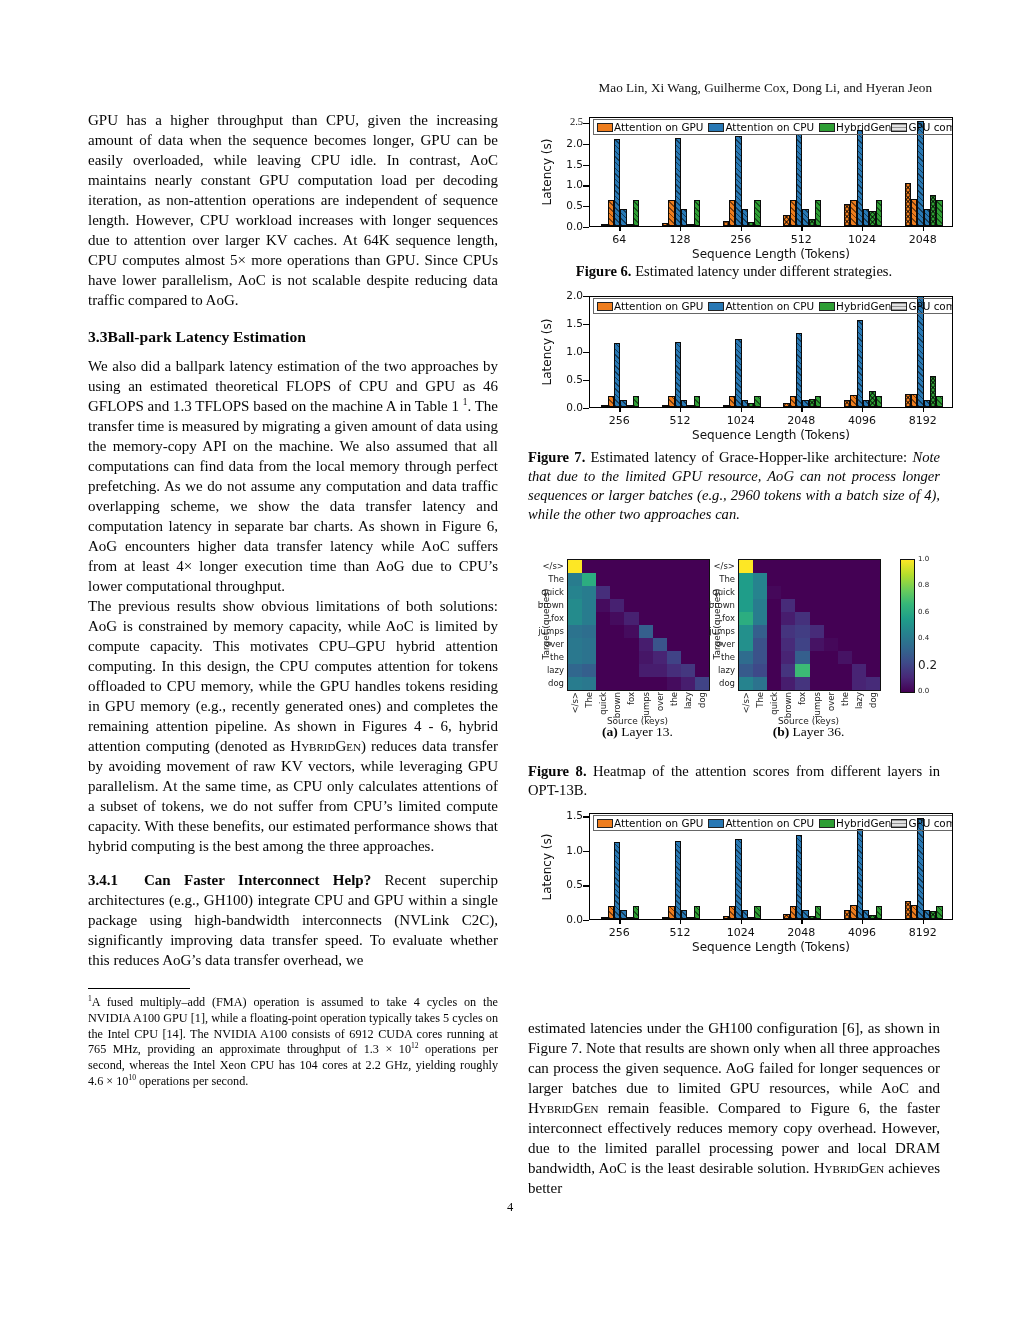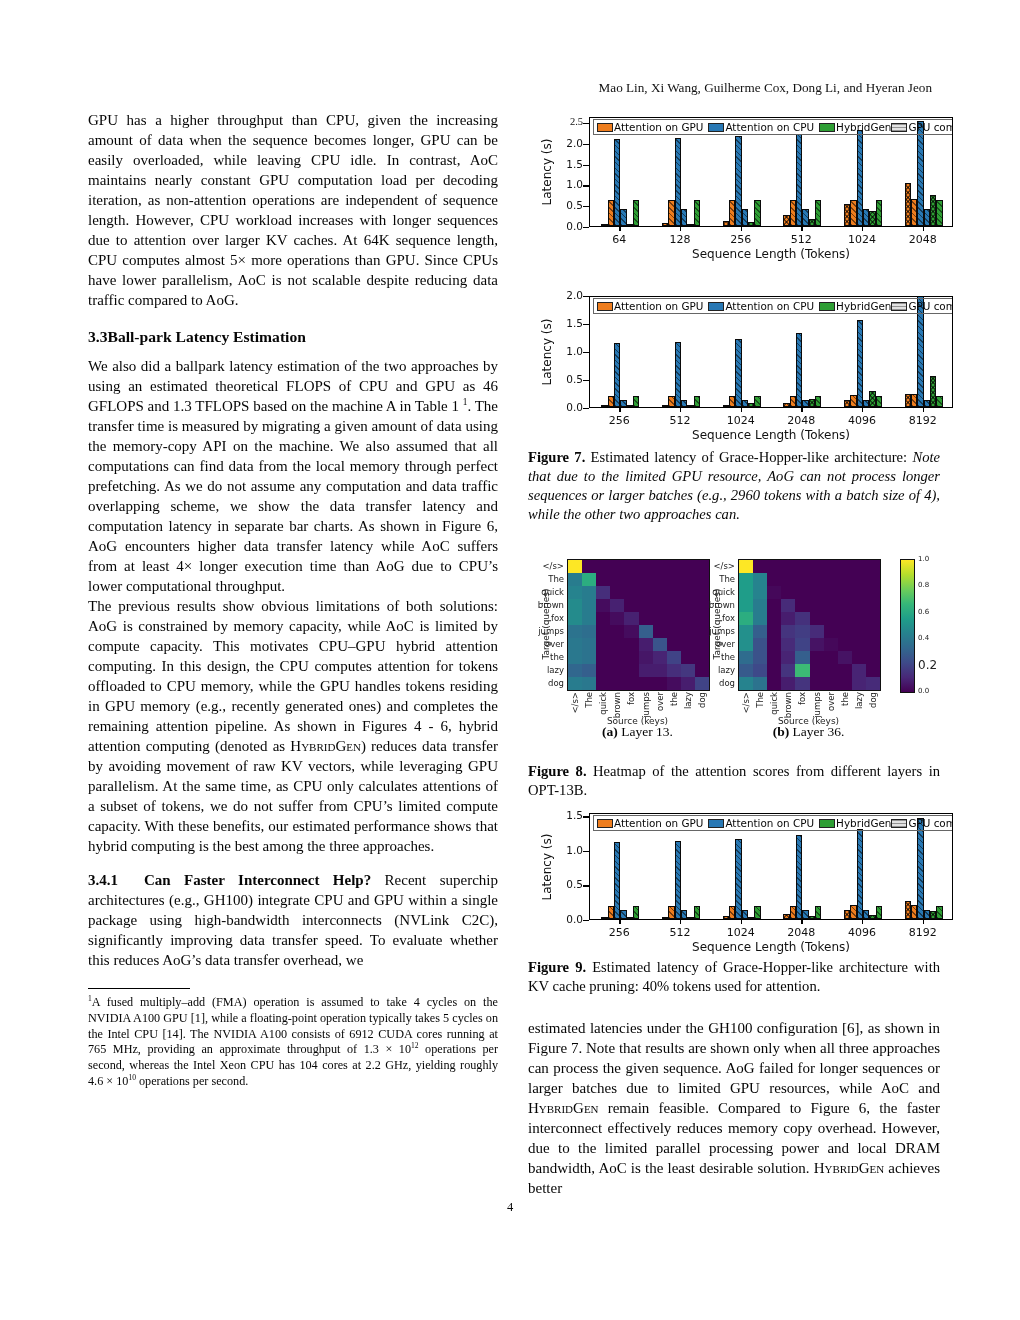--- a/index.html
+++ b/index.html
@@ -168,20 +168,23 @@
         <div class="ticklab" style="left: 182.667px; top: 116px; width: 60px; text-align: center; font-size: 11px;">256</div>
         <div class="tickmark" style="left: 273.333px; top: 110px; width: 1.2px; height: 4px;"></div>
         <div class="ticklab" style="left: 243.333px; top: 116px; width: 60px; text-align: center; font-size: 11px;">512</div>
         <div class="tickmark" style="left: 334px; top: 110px; width: 1.2px; height: 4px;"></div>
         <div class="ticklab" style="left: 304px; top: 116px; width: 60px; text-align: center; font-size: 11px;">1024</div>
         <div class="tickmark" style="left: 394.667px; top: 110px; width: 1.2px; height: 4px;"></div>
         <div class="ticklab" style="left: 364.667px; top: 116px; width: 60px; text-align: center; font-size: 11px;">2048</div>
         <div class="axlab" style="left: 61px; top: 130px; width: 364px; text-align: center;">Sequence Length (Tokens)</div>
       </div>
 
+    <div class="caption center absblock" style="top:150px;">
+      <b>Figure 6.</b><span> Estimated latency under different strategies.</span>
+    </div>
 
     <div class="chart" style="top:184px;height:147px;">
         <div class="plot" style="left: 61px; top: 0px; width: 364px; height: 112px;">
           <div class="bar" title="AoG data transfer: 0.02" style="left: 11.2233px; width: 6.37px; height: 1.5px; background-color: rgb(238, 125, 30); background-image: repeating-linear-gradient(45deg, rgba(0, 0, 0, 0.55) 0px, rgba(0, 0, 0, 0.55) 1.4px, transparent 1.4px, transparent 3.4px), repeating-linear-gradient(-45deg, rgba(0, 0, 0, 0.55) 0px, rgba(0, 0, 0, 0.55) 1.4px, transparent 1.4px, transparent 3.4px);"></div>
           <div class="bar" title="AoG data transfer: 0.02" style="left: 71.89px; width: 6.37px; height: 1.5px; background-color: rgb(238, 125, 30); background-image: repeating-linear-gradient(45deg, rgba(0, 0, 0, 0.55) 0px, rgba(0, 0, 0, 0.55) 1.4px, transparent 1.4px, transparent 3.4px), repeating-linear-gradient(-45deg, rgba(0, 0, 0, 0.55) 0px, rgba(0, 0, 0, 0.55) 1.4px, transparent 1.4px, transparent 3.4px);"></div>
           <div class="bar" title="AoG data transfer: 0.04" style="left: 132.557px; width: 6.37px; height: 2.24px; background-color: rgb(238, 125, 30); background-image: repeating-linear-gradient(45deg, rgba(0, 0, 0, 0.55) 0px, rgba(0, 0, 0, 0.55) 1.4px, transparent 1.4px, transparent 3.4px), repeating-linear-gradient(-45deg, rgba(0, 0, 0, 0.55) 0px, rgba(0, 0, 0, 0.55) 1.4px, transparent 1.4px, transparent 3.4px);"></div>
           <div class="bar" title="AoG data transfer: 0.08" style="left: 193.223px; width: 6.37px; height: 4.48px; background-color: rgb(238, 125, 30); background-image: repeating-linear-gradient(45deg, rgba(0, 0, 0, 0.55) 0px, rgba(0, 0, 0, 0.55) 1.4px, transparent 1.4px, transparent 3.4px), repeating-linear-gradient(-45deg, rgba(0, 0, 0, 0.55) 0px, rgba(0, 0, 0, 0.55) 1.4px, transparent 1.4px, transparent 3.4px);"></div>
           <div class="bar" title="AoG data transfer: 0.13" style="left: 253.89px; width: 6.37px; height: 7.28px; background-color: rgb(238, 125, 30); background-image: repeating-linear-gradient(45deg, rgba(0, 0, 0, 0.55) 0px, rgba(0, 0, 0, 0.55) 1.4px, transparent 1.4px, transparent 3.4px), repeating-linear-gradient(-45deg, rgba(0, 0, 0, 0.55) 0px, rgba(0, 0, 0, 0.55) 1.4px, transparent 1.4px, transparent 3.4px);"></div>
           <div class="bar" title="AoG data transfer: 0.24" style="left: 314.557px; width: 6.37px; height: 13.44px; background-color: rgb(238, 125, 30); background-image: repeating-linear-gradient(45deg, rgba(0, 0, 0, 0.55) 0px, rgba(0, 0, 0, 0.55) 1.4px, transparent 1.4px, transparent 3.4px), repeating-linear-gradient(-45deg, rgba(0, 0, 0, 0.55) 0px, rgba(0, 0, 0, 0.55) 1.4px, transparent 1.4px, transparent 3.4px);"></div>
           <div class="bar" title="AoG compute: 0.19" style="left: 17.5933px; width: 6.37px; height: 10.64px; background-color: rgb(238, 125, 30); background-image: repeating-linear-gradient(45deg, rgba(0, 0, 0, 0.5) 0px, rgba(0, 0, 0, 0.5) 1px, transparent 1px, transparent 4px);"></div>
@@ -625,23 +628,20 @@
         <div class="ticklab" style="left: 182.667px; top: 113px; width: 60px; text-align: center; font-size: 11px;">1024</div>
         <div class="tickmark" style="left: 273.333px; top: 107px; width: 1.2px; height: 4px;"></div>
         <div class="ticklab" style="left: 243.333px; top: 113px; width: 60px; text-align: center; font-size: 11px;">2048</div>
         <div class="tickmark" style="left: 334px; top: 107px; width: 1.2px; height: 4px;"></div>
         <div class="ticklab" style="left: 304px; top: 113px; width: 60px; text-align: center; font-size: 11px;">4096</div>
         <div class="tickmark" style="left: 394.667px; top: 107px; width: 1.2px; height: 4px;"></div>
         <div class="ticklab" style="left: 364.667px; top: 113px; width: 60px; text-align: center; font-size: 11px;">8192</div>
         <div class="axlab" style="left: 61px; top: 127px; width: 364px; text-align: center;">Sequence Length (Tokens)</div>
       </div>
 
-    <div class="caption absblock" style="top:846px;">
-      <b>Figure 9.</b><span> Estimated latency of Grace-Hopper-like architecture with KV cache pruning: 40% tokens used for attention.</span>
-    </div>
 
     <p class="body absblock" style="top:906px;">
       <span>estimated latencies under the GH100 configuration [6], as shown in Figure 7. Note that results are shown only when all three approaches can process the given sequence. AoG failed for longer sequences or larger batches due to limited GPU resources, while AoC and </span><span class="smallcaps">HybridGen</span><span> remain feasible. Compared to Figure 6, the faster interconnect effectively reduces memory copy overhead. However, due to the limited parallel processing power and local DRAM bandwidth, AoC is the least desirable solution. </span><span class="smallcaps">HybridGen</span><span> achieves better</span>
     </p>
   </div>
 
   <div id="pagenum">4</div>
 </div>
 
 </body></html>

